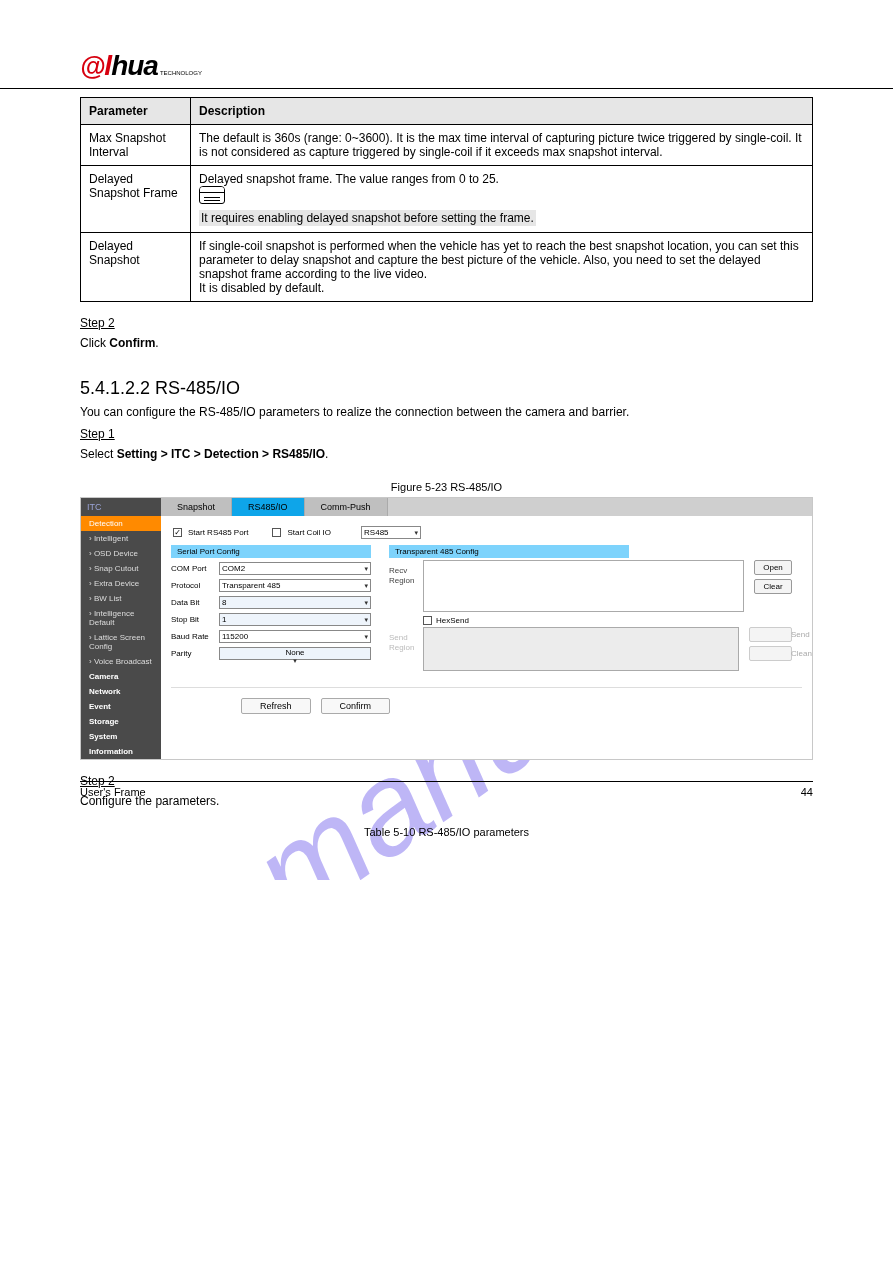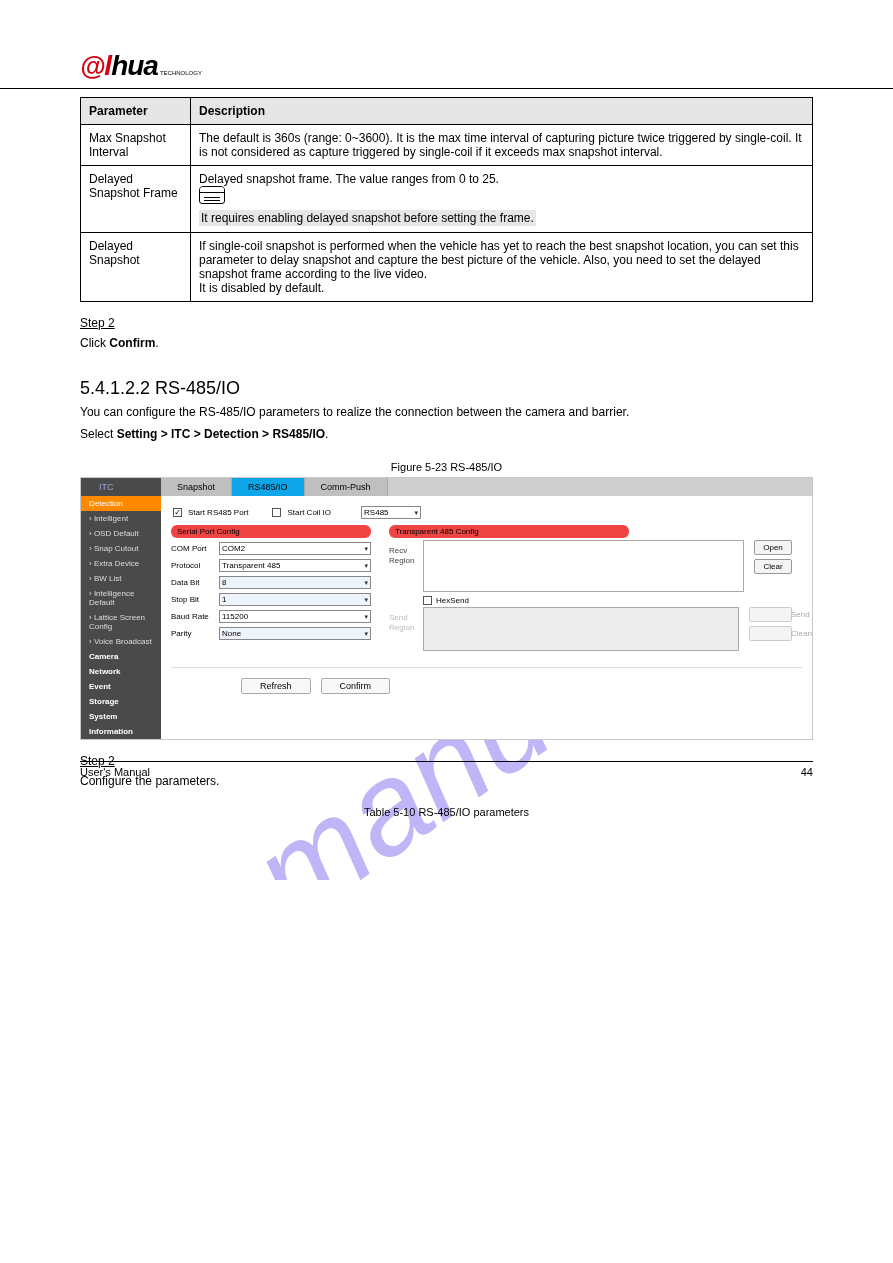--- a/index.html
+++ b/index.html
@@ -94,36 +94,36 @@
   }
   .ui-top {
     display:flex;
   }
   .ui-side {
     width: 80px;
     background:#4a4a4a;
     color:#ddd;
     font-size:8px;
   }
-  .ui-side .itc { color:#9aa3d6; padding:4px 18px; font-size:9px; }
+  .ui-side .itc { color:#9aa3d6; padding:4px 6px; font-size:9px; }
   .ui-side .active { background:#ff8a00; color:#fff; padding:3px 8px; }
   .ui-side .item { padding:3px 8px; color:#ddd; }
   .ui-side .item::before { content:"\203A  "; }
   .ui-side .group { padding:3px 8px; color:#fff; font-weight:bold; }
   .ui-main { flex:1; background:#fff; }
   .tabs { display:flex; background:#cfcfcf; }
   .tab { padding:4px 16px; font-size:9px; background:#bfbfbf; border-right:1px solid #aaa; }
   .tab.active { background:#0ea5e9; }
   .ui-body { padding:10px 10px 20px 10px; position:relative; }
   .chk-row { display:flex; align-items:center; gap:6px; font-size:8px; margin-bottom:6px; padding-left:2px;}
   .chk { width:9px; height:9px; border:1px solid #555; display:inline-flex; align-items:center; justify-content:center; font-size:8px; background:#fff;}
   .chk.on::after { content:"\2713"; font-size:8px; line-height:1; }
   .mini-select { border:1px solid #888; background:#fff; display:inline-flex; align-items:center; justify-content:space-between; padding:0 2px; height:13px; font-size:8px;}
   .mini-select .arr { font-size:7px; color:#333; }
-  .panel-title { background:#ef4444; padding:2px 6px; font-size:8px;border-radius:6px; }
+  .panel-title { background:#7dd3fc; padding:2px 6px; font-size:8px; }
   .cols { display:flex; gap:18px; margin-top:0; }
   .left-col { width:200px; }
   .right-col { flex:1; margin-right:10px; }
   .form-row { display:flex; align-items:center; gap:6px; margin-top:4px; font-size:8px;}
   .form-row .lbl { width:42px; }
   .form-row .mini-select { flex:1; }
   .recv-area { display:flex; gap:4px; margin-top:2px; }
   .recv-lbl { font-size:8px; color:#444; width:30px; padding-top:6px; line-height:10px;}
   .txtbox { border:1px solid #aaa; background:#fff; height:52px; flex:1; }
   .txtbox.dim { background:#ececec; }
@@ -193,33 +193,34 @@
       </table>
 
     <div class="step-underline">Step 2</div>
     <div class="step-body">
       <span>Click </span><b>Confirm</b><span>.</span>
     </div>
 
     <div class="subhead">5.4.1.2.2 RS-485/IO</div>
     <div class="step-body">You can configure the RS-485/IO parameters to realize the connection between the camera and barrier.</div>
 
+    <div class="step-underline" style="margin-top:6px;">Step 1</div>
     <div class="step-body">
       <span>Select <b>Setting &gt; ITC &gt; Detection &gt; RS485/IO</b>.</span>
     </div>
 
     <div class="fig-cap" style="text-align:center;">Figure 5-23 RS-485/IO</div>
 
     <div class="ui-screenshot">
       <div class="ui-top">
         <div class="ui-side">
           <div class="itc">ITC</div>
           <div class="active">Detection</div>
           <div class="item">Intelligent</div>
-          <div class="item">OSD Default</div>
+          <div class="item">OSD Device</div>
           <div class="item">Snap Cutout</div>
           <div class="item">Extra Device</div>
           <div class="item">BW List</div>
           <div class="item">Intelligence Default</div>
           <div class="item">Lattice Screen Config</div>
           <div class="item">Voice Broadcast</div>
           <div class="group">Camera</div>
           <div class="group">Network</div>
           <div class="group">Event</div>
           <div class="group">Storage</div>
@@ -279,21 +280,21 @@
                 </div>
                 <div class="form-row">
                   <span class="lbl">Baud Rate</span>
                   <span class="mini-select">
                       <span>115200</span>
                       <span class="arr">▾</span>
                     </span>
                 </div>
                 <div class="form-row">
                   <span class="lbl">Parity</span>
-                  <span class="mini-select" style="background:#eef4fb;">
+                  <span class="mini-select" style="background:#eef4fb;flex-direction:column;">
                       <span>None</span>
                       <span class="arr">▾</span>
                     </span>
                 </div>
               </div>
 
               <div class="right-col">
                 <div class="panel-title" style="width:240px;">Transparent 485 Config</div>
                 <div class="recv-area">
                   <div class="recv-lbl" style="white-space:pre-line;">Recv
@@ -331,17 +332,17 @@
     </div>
 
     <div class="step-underline">Step 2</div>
     <div class="step-body">Configure the parameters.</div>
 
     <div class="tbl-caption" style="text-align:center;">Table 5-10 RS-485/IO parameters</div>
 
   </div>
 
   <div class="footer">
-    <span>User's Manual</span>
+    <span>User's Frame</span>
     <span>44</span>
   </div>
 
 </div>
 
 </body></html>

